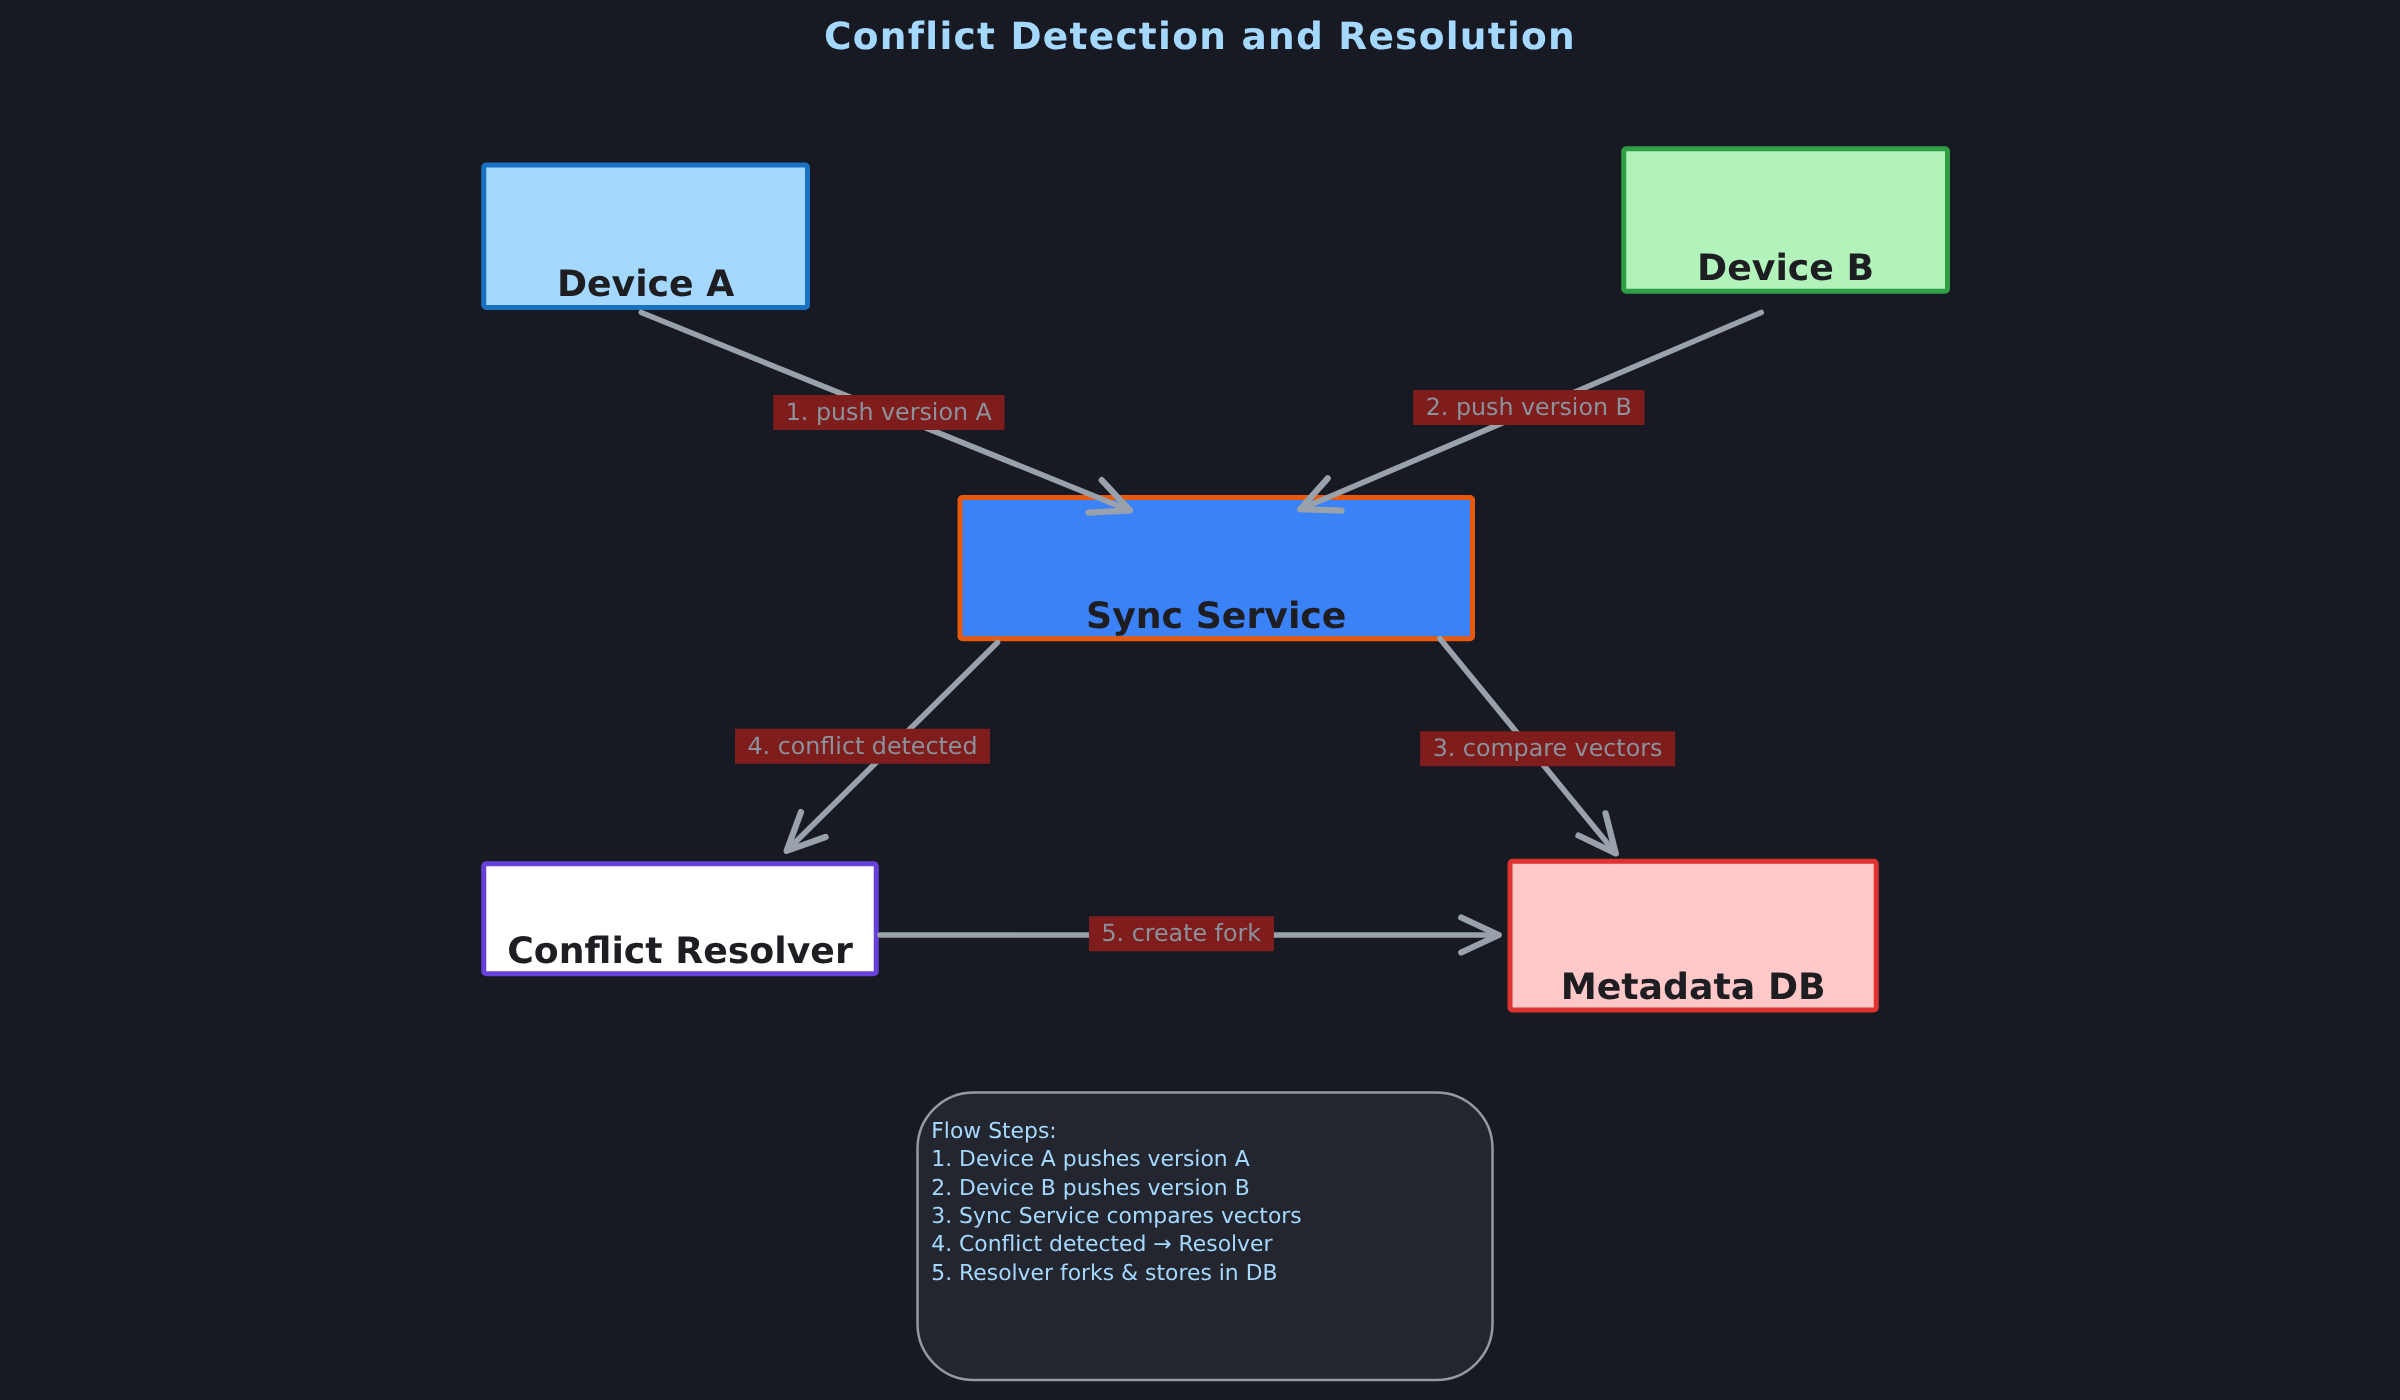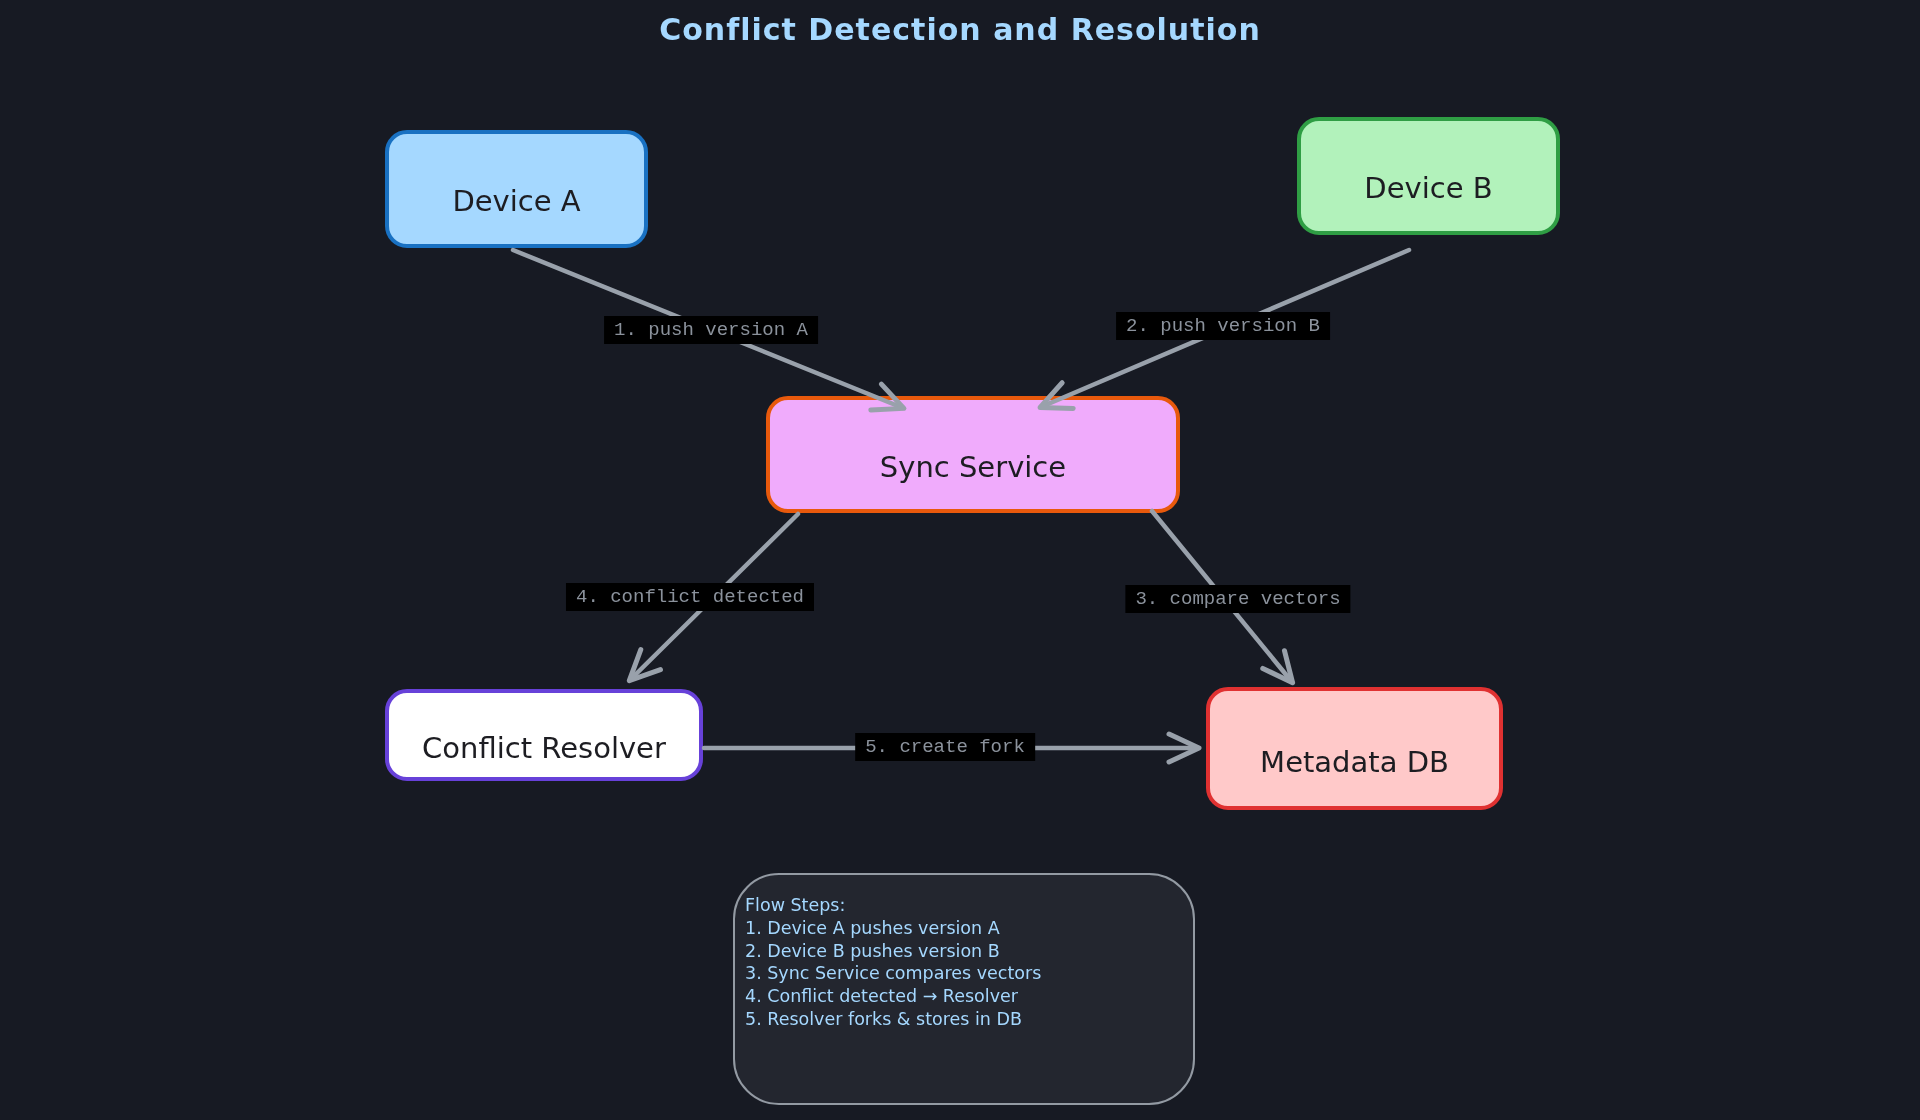--- a/index.html
+++ b/index.html
@@ -7,34 +7,34 @@
     width:1920px;height:1120px;position:relative;overflow:hidden;
     background:#171a23;
     font-family:"DejaVu Sans","Liberation Sans",sans-serif;
   }
   .diagram-title{
     position:absolute;left:0;top:12px;width:1920px;text-align:center;
     color:#a5d8ff;font-size:30px;font-weight:600;letter-spacing:1px;
   }
   .node{
     position:absolute;box-sizing:border-box;
-    border-radius:22px;border:4px solid;
-    display:flex;justify-content:center;align-items:center;
-    color:#1d1d22;font-size:29px;font-weight:400;
+    border-radius:4px;border:4px solid;
+    display:flex;justify-content:center;align-items:flex-end;
+    color:#1d1d22;font-size:29px;font-weight:700;
   }
   .node-device-a{left:385px;top:130px;width:263px;height:118px;background:#a5d8ff;border-color:#1971c2;padding-top:24px;}
   .node-device-b{left:1297px;top:117px;width:263px;height:118px;background:#b2f2bb;border-color:#2f9e44;padding-top:24px;}
-  .node-sync-service{left:766px;top:396px;width:414px;height:117px;background:#f0abfc;border-color:#e8590c;padding-top:24px;}
+  .node-sync-service{left:766px;top:396px;width:414px;height:117px;background:#3b82f6;border-color:#e8590c;padding-top:24px;}
   .node-conflict-resolver{left:385px;top:689px;width:318px;height:92px;background:#ffffff;border-color:#6741d9;padding-top:26px;}
   .node-metadata-db{left:1206px;top:687px;width:297px;height:123px;background:#ffc9c9;border-color:#e03131;padding-top:26px;}
   .edges-svg{position:absolute;left:0;top:0;width:1920px;height:1120px;pointer-events:none;}
   .edge-label{
     position:absolute;transform:translate(-50%,-50%);
-    background:#000000;color:#8b929c;font-size:19px;
-    padding:3px 10px;white-space:nowrap;font-family:Liberation Mono, monospace;
+    background:#7f1d1d;color:#8b929c;font-size:19px;
+    padding:3px 10px;white-space:nowrap;
   }
   .edge-label-1{left:711px;top:330px;}
   .edge-label-2{left:1223px;top:326px;}
   .edge-label-3{left:1238px;top:599px;}
   .edge-label-4{left:690px;top:597px;}
   .edge-label-5{left:945px;top:747px;}
   .note-box{
     position:absolute;left:733px;top:873px;width:462px;height:232px;
     box-sizing:border-box;background:#23262f;border:2px solid #939aa3;
     border-radius:46px;padding:19px 10px;

